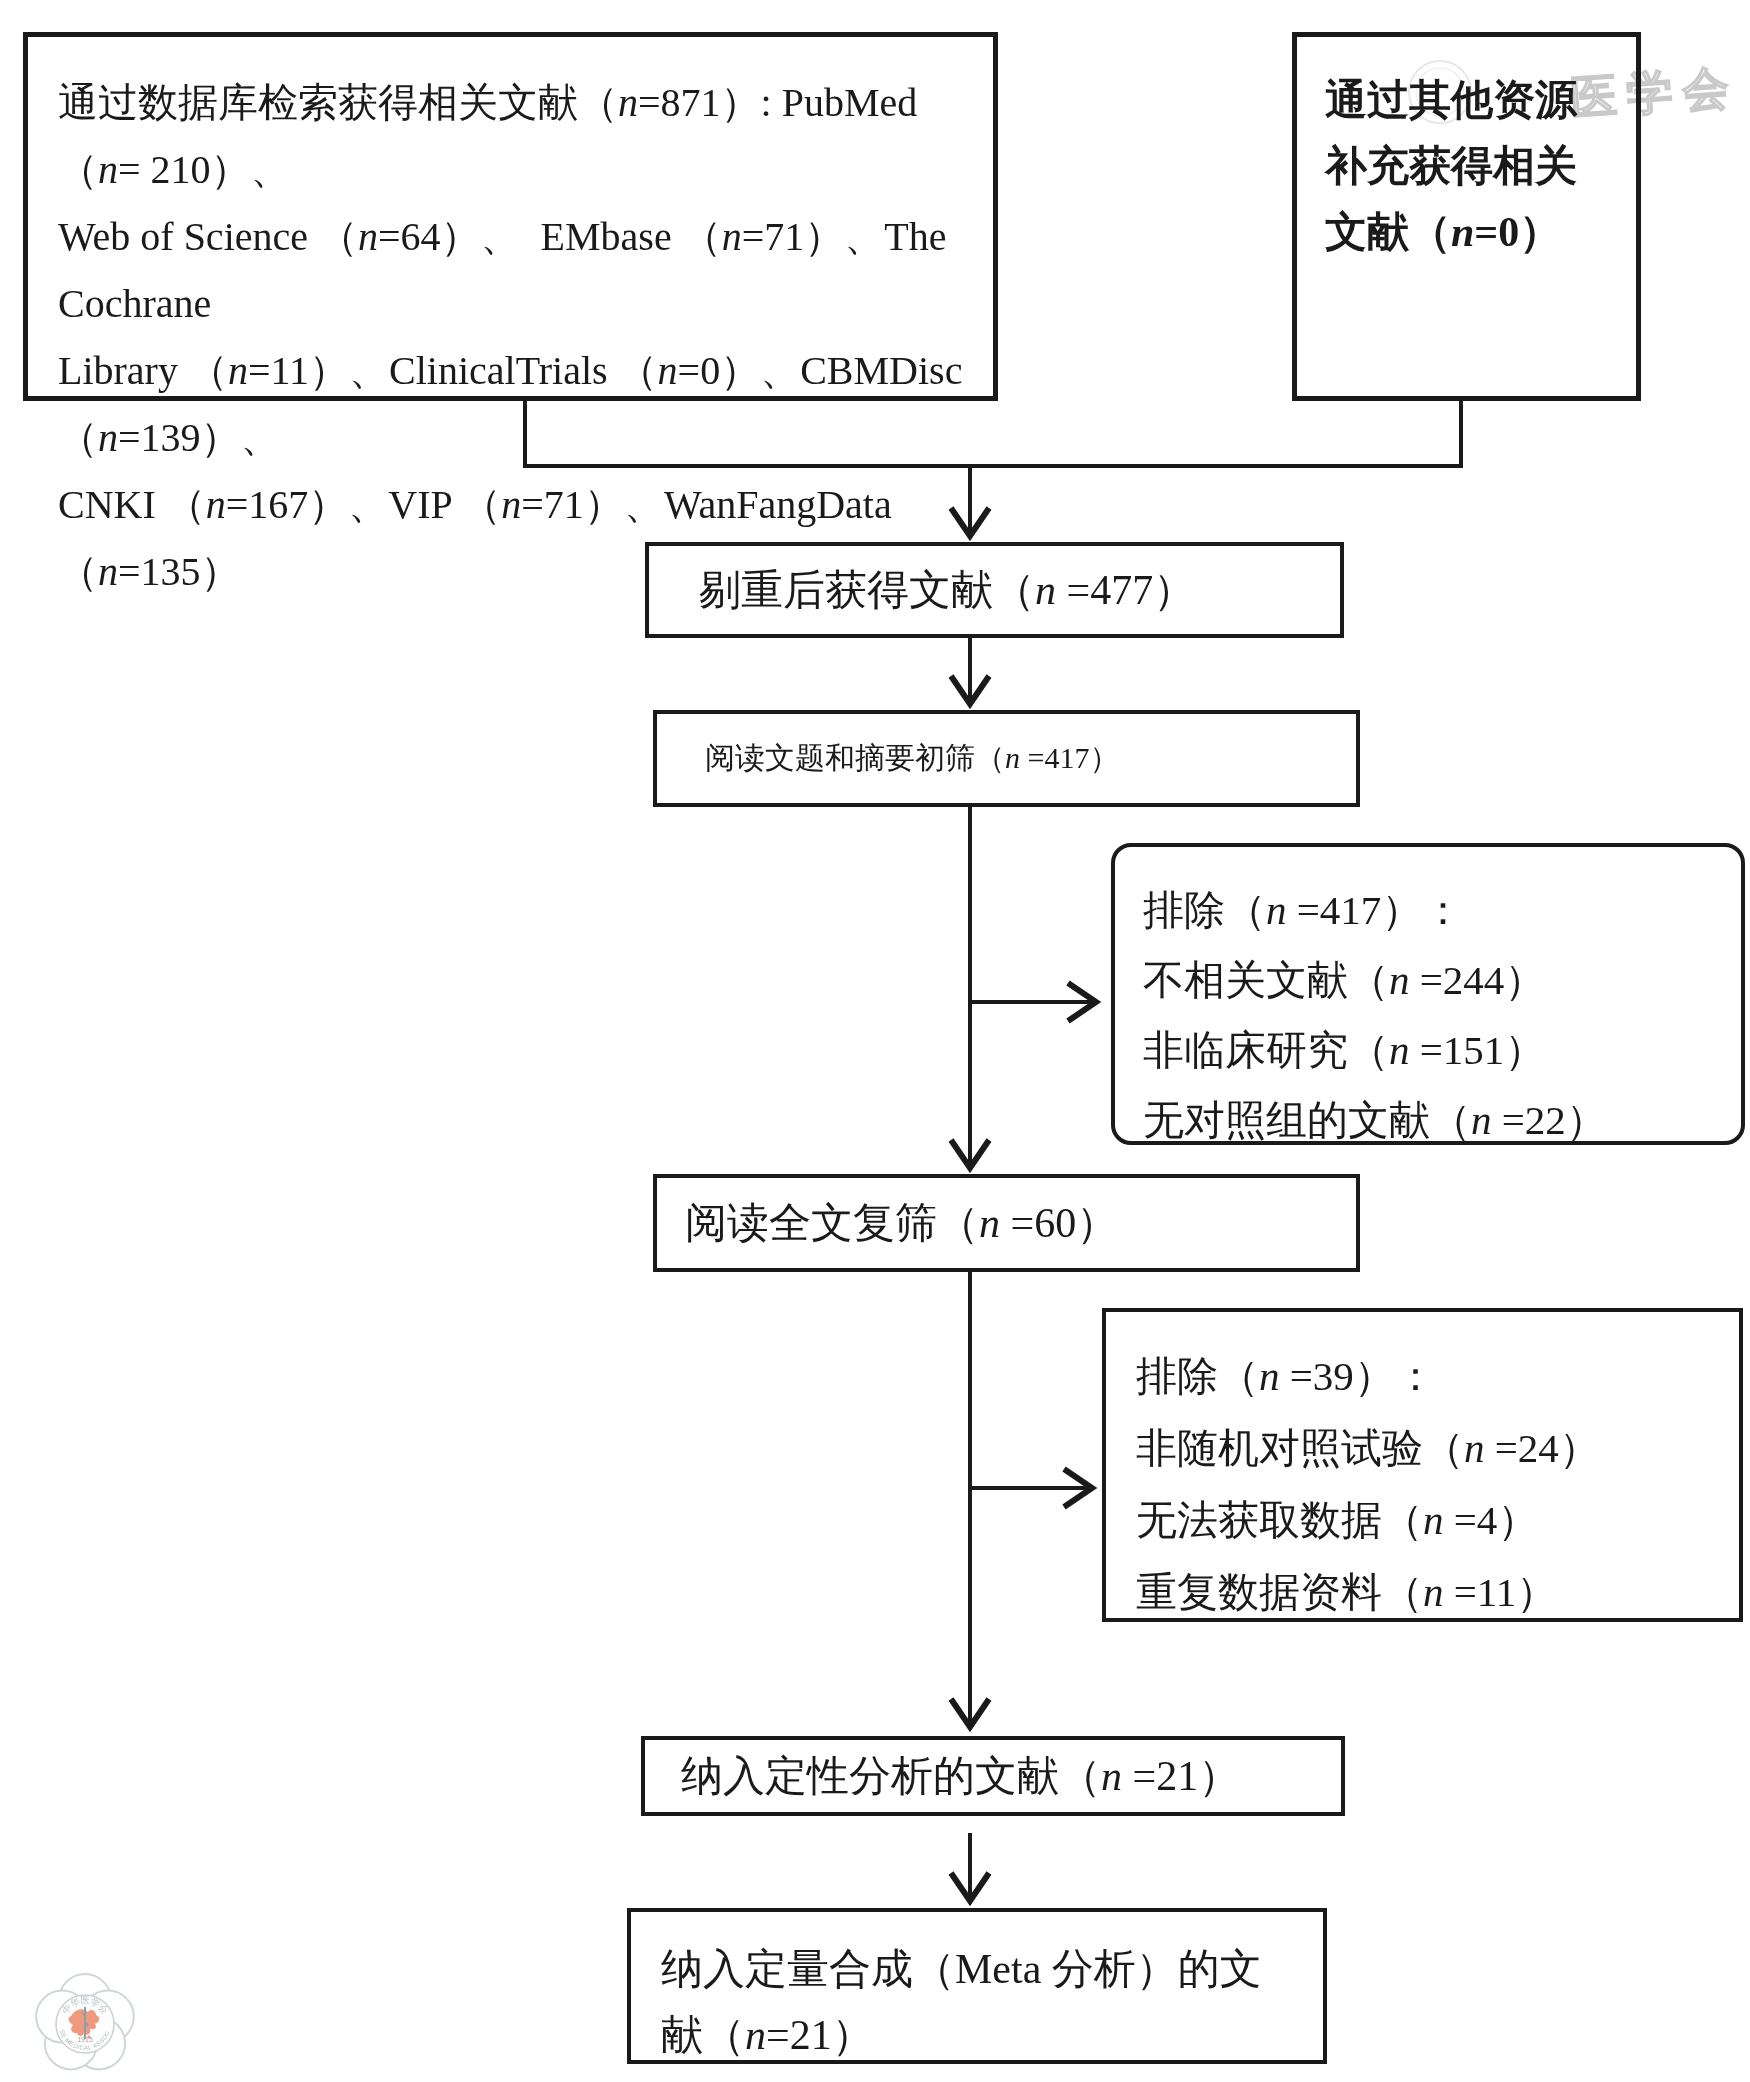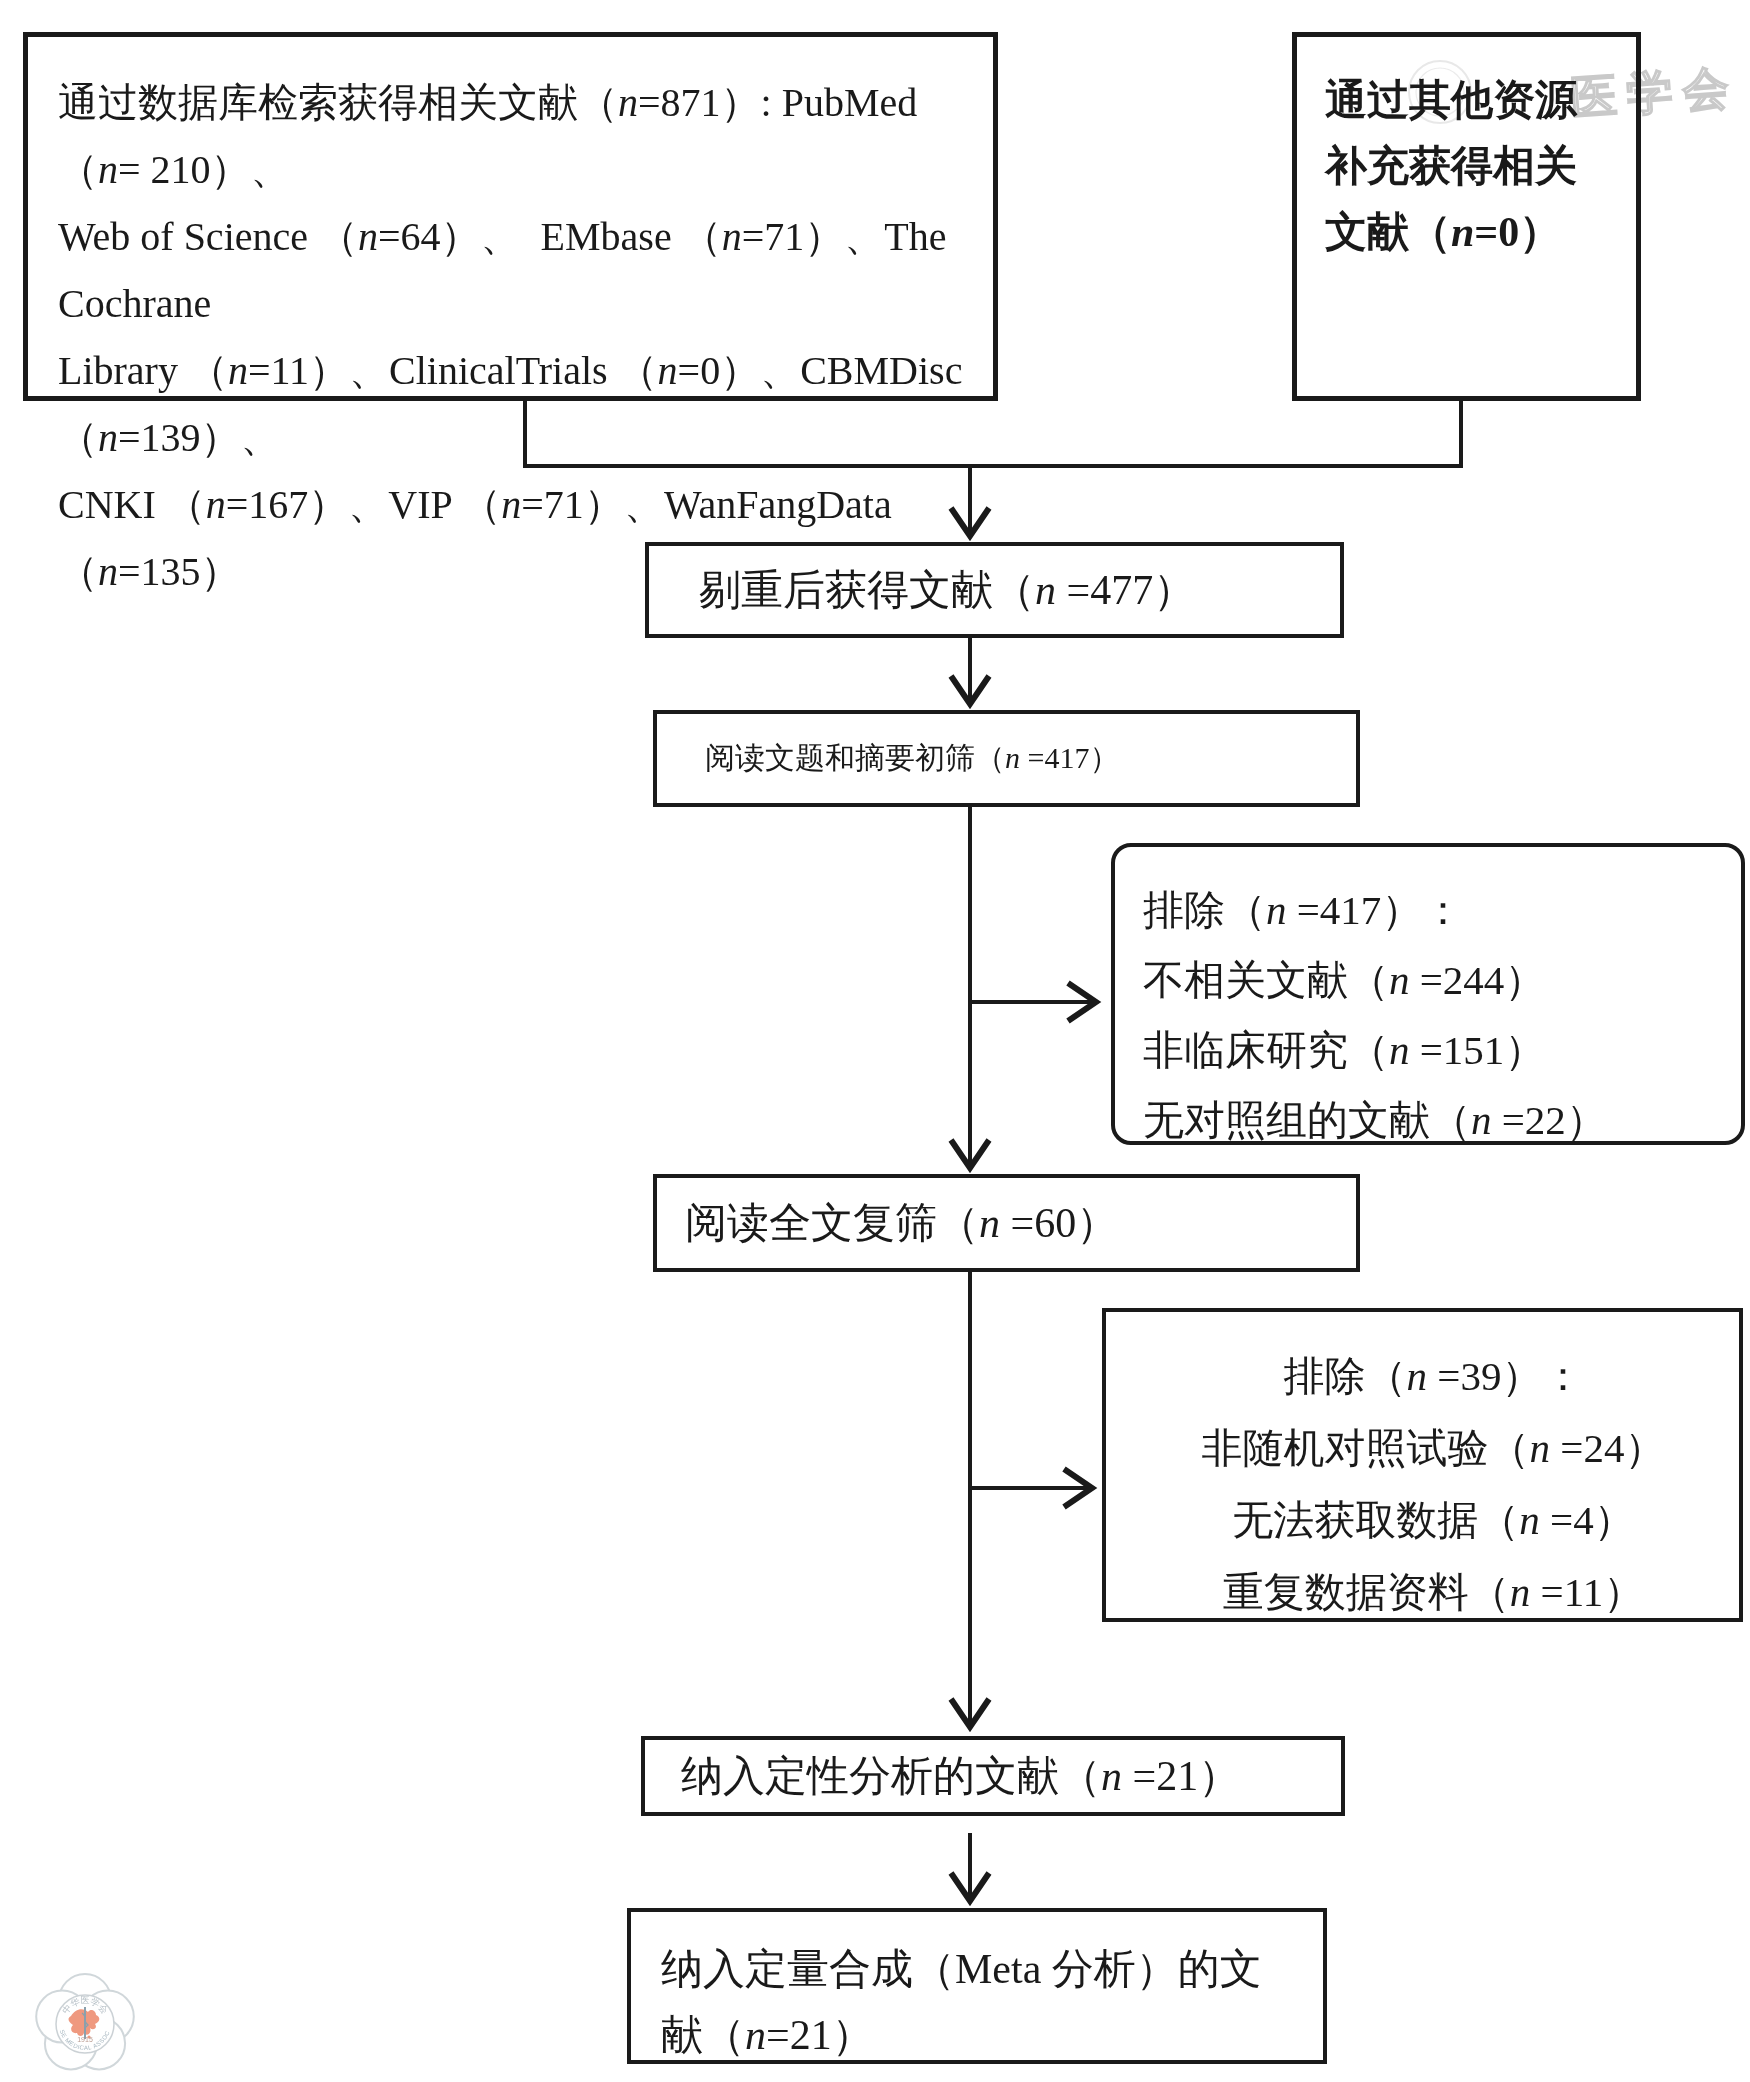--- a/index.html
+++ b/index.html
@@ -19,21 +19,21 @@
   .box-a{left:23px;top:32px;width:975px;height:369px;border-width:5px;
          padding:32px 16px 0 30px;font-size:40px;line-height:67px;}
   .box-b{left:1292px;top:32px;width:349px;height:369px;border-width:5px;
          padding:30px 10px 0 28px;font-size:42px;line-height:66px;font-weight:700;}
   .box-c{left:645px;top:542px;width:699px;height:96px;padding-left:50px;font-size:42px;align-items:center;}
   .box-d{left:653px;top:710px;width:707px;height:97px;padding-left:48px;font-size:30px;}
   .box-e{left:1111px;top:843px;width:634px;height:302px;
          padding:28px 8px 6px 28px;font-size:41px;line-height:70px;border-radius:20px;}
   .box-f{left:653px;top:1174px;width:707px;height:98px;padding-left:28px;font-size:42px;}
   .box-g{left:1102px;top:1308px;width:641px;height:314px;
-         padding:28px 8px 0 30px;font-size:41px;line-height:72px;text-align:center;}
+         padding:28px 8px 0 30px;font-size:41px;line-height:72px;}
   .box-h{left:641px;top:1736px;width:704px;height:80px;padding-left:36px;font-size:42px;}
   .box-i{left:627px;top:1908px;width:700px;height:156px;
          padding:24px 12px 0 30px;font-size:42px;line-height:66px;}
   .overlay{position:absolute;left:0;top:0;pointer-events:none;}
 </style>
 </head>
 <body>
 
 <div class="canvas">
 

